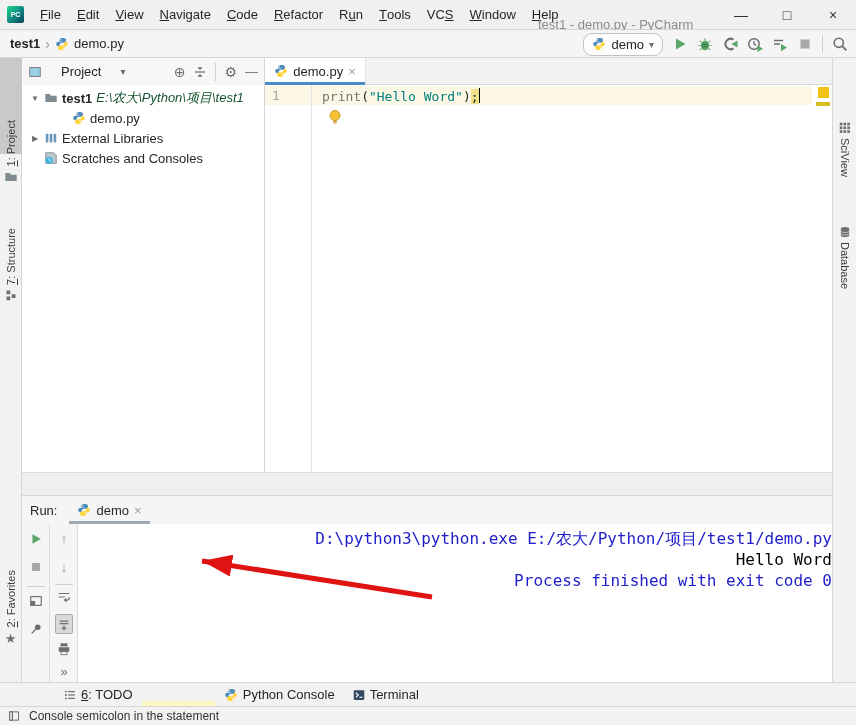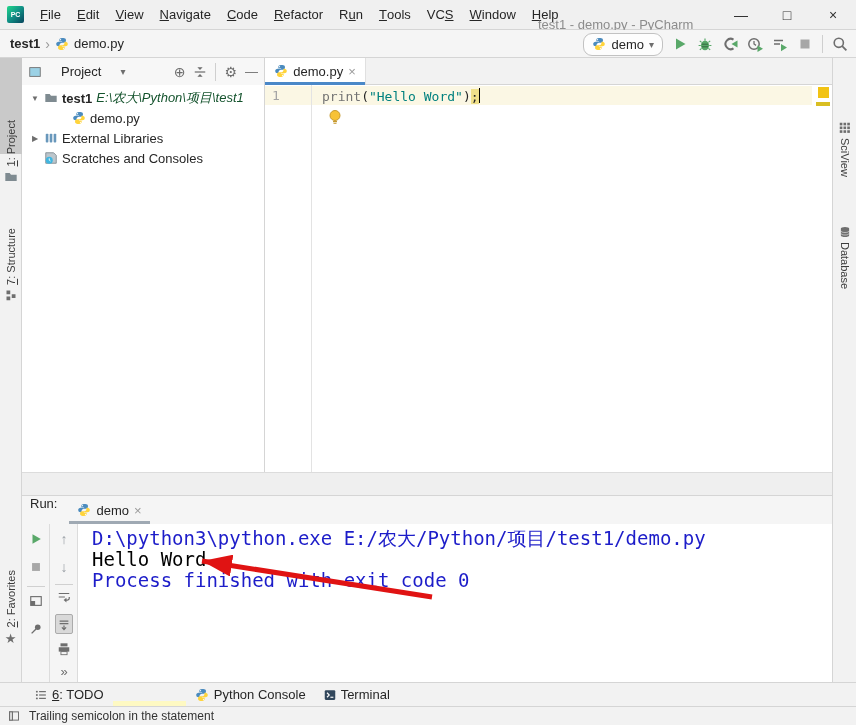--- a/index.html
+++ b/index.html
@@ -55,35 +55,35 @@
   .tk-str{color:#00807e;}
   .tk-semi{background:#f0e08a;}
   .caret{display:inline-block;width:1.5px;height:15px;background:#000;vertical-align:-2px;}
   .bulb{position:absolute;left:62px;top:24px;}
   .stripe-sq{position:absolute;left:553px;top:2px;width:11px;height:11px;background:#f2c314;}
   .stripe-dash{position:absolute;left:551px;top:17px;width:14px;height:4px;background:#d9be22;}
   
   .splitter{position:absolute;left:22px;top:472px;width:810px;height:23px;background:#efefef;border-top:1px solid #dcdcdc;box-sizing:border-box;}
   
   .runpanel{position:absolute;left:22px;top:495px;width:810px;height:187px;background:#fff;box-sizing:border-box;border-top:1px solid #d5d5d5;}
-  .run-head{height:28px;background:#f5f5f5;display:flex;box-sizing:border-box;}
+  .run-head{height:28px;background:#f5f5f5;display:flex;align-items:center;box-sizing:border-box;}
   .run-label{padding:0 12px 0 8px;}
   .runtab{position:relative;height:100%;display:flex;align-items:center;gap:5px;padding:0 8px;}
   .runtab .underline{position:absolute;left:0;bottom:0;width:100%;height:3px;background:#9fa9b3;}
   .rcolA{position:absolute;left:0;top:28px;width:28px;height:159px;background:#f5f5f5;border-right:1px solid #dcdcdc;box-sizing:border-box;}
   .rcolB{position:absolute;left:28px;top:28px;width:28px;height:159px;background:#f5f5f5;border-right:1px solid #dcdcdc;box-sizing:border-box;}
   .cicon{position:absolute;left:0;width:28px;display:flex;justify-content:center;}
   .cidiv{position:absolute;left:5px;width:18px;height:1px;background:#d0d0d0;}
   .selbox{background:#d9d9d9;border:1px solid #ababab;border-radius:2px;padding:1px;}
-  .console{position:absolute;left:56px;top:28px;width:754px;height:159px;background:#fff;font-family:"DejaVu Sans Mono",monospace;font-size:19px;line-height:21px;padding:4px 0 4px 14px;box-sizing:border-box;white-space:pre;}
+  .console{position:absolute;left:56px;top:28px;width:754px;height:159px;background:#fff;font-family:"DejaVu Sans Mono",monospace;font-size:16px;line-height:21px;padding:4px 0 4px 14px;box-sizing:border-box;white-space:pre;text-align:right;}
   .con-sys{color:#1d1dc9;}
   .con-out{color:#000;}
   .arrow-gray{color:#9aa0a6;font-size:14px;line-height:1;}
   
-  .bottombar{position:absolute;left:0;top:682px;width:856px;height:24px;background:#f2f2f2;border-top:1px solid #d5d5d5;box-sizing:border-box;display:flex;align-items:center;}
+  .bottombar{position:absolute;left:0;top:682px;width:856px;height:24px;background:#f2f2f2;border-top:1px solid #d5d5d5;box-sizing:border-box;display:flex;align-items:center;padding-left:29px;}
   .bbitem{display:flex;align-items:center;gap:5px;height:100%;padding:0 9px;}
   .bbitem.sel{background:#fef9c3;margin-top:36px;}
   
   .statusbar{position:absolute;left:0;top:706px;width:856px;height:19px;background:#f2f2f2;border-top:1px solid #d5d5d5;box-sizing:border-box;display:flex;align-items:center;font-size:12px;color:#333;}
   .sb-left{display:flex;align-items:center;gap:9px;padding-left:8px;}
   .overlay{position:absolute;left:0;top:0;width:856px;height:725px;pointer-events:none;z-index:50;}
 </style>
 </head>
 <body>
 
@@ -457,21 +457,21 @@
     </div>
 
   </div>
 
   <div class="statusbar">
     <div class="sb-left">
       <svg class="i12" viewBox="0 0 16 16">
           <rect x="2" y="2.5" width="12" height="11" fill="none" stroke="#6e6e6e" stroke-width="1.3"></rect>
           <rect x="2" y="2.5" width="4" height="11" fill="#d7d7d7" stroke="#6e6e6e" stroke-width="1.3"></rect>
         </svg>
-      <span>Trailing semicolon in the statement</span>
+      <span>Console semicolon in the statement</span>
     </div>
 
   </div>
 
   <svg class="overlay">
     <defs>
       <marker id="arrhead" markerWidth="6" markerHeight="4.4" refX="6" refY="2.2" orient="auto" markerUnits="strokeWidth">
         <path d="M0,0 L6,2.2 L0,4.4 z" fill="#e01313"></path>
       </marker>
     </defs>

